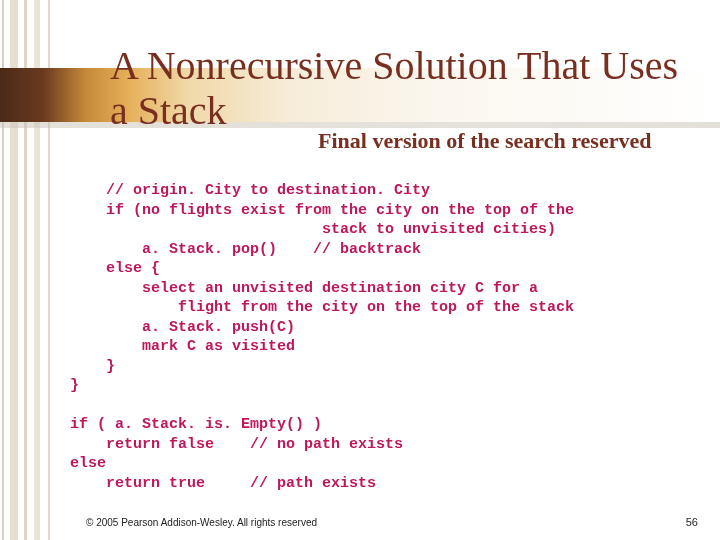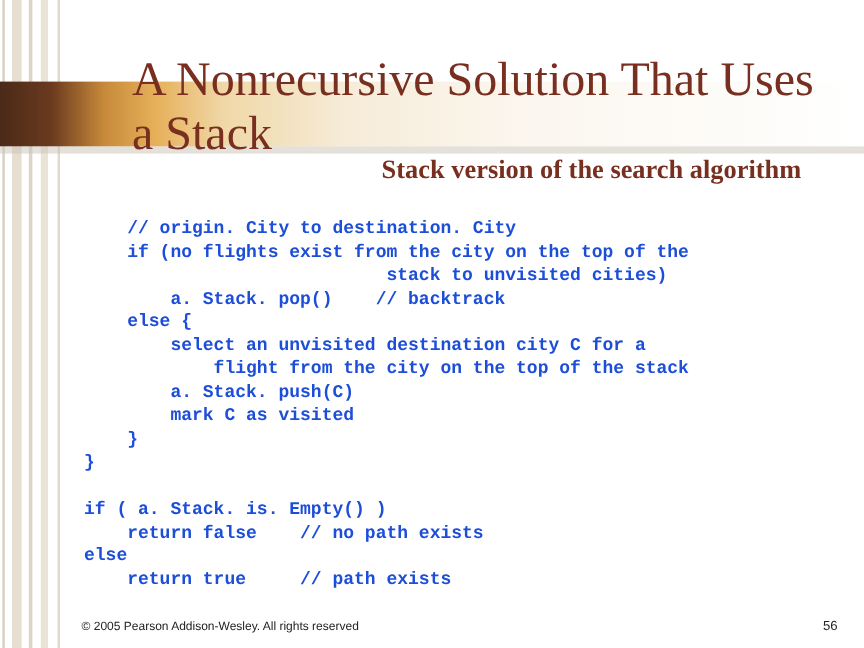--- a/index.html
+++ b/index.html
@@ -66,28 +66,28 @@
     font-weight: bold;
   }
   .code {
     position: absolute;
     top: 166px;
     left: 70px;
     width: 620px;
     font-family: "Courier New", Courier, monospace;
     font-size: 15px;
     font-weight: bold;
-    color: #1d4ed8;
+    color: #be185d;
     white-space: pre;
     line-height: 1.3;
   }
   .footer {
     position: absolute;
     bottom: 12px;
-    left: 68px;
+    left: 86px;
     right: 20px;
     font-family: Arial, Helvetica, sans-serif;
     font-size: 10px;
     color: #222;
   }
   .pagenum {
     position: absolute;
     bottom: 12px;
     right: 22px;
     font-family: Arial, Helvetica, sans-serif;
@@ -101,21 +101,21 @@
 <div class="vstripes">
   <span></span>
     <span></span>
     <span></span>
     <span></span>
     <span></span>
 </div>
 <div class="banner"></div>
 
 <div class="title">A Nonrecursive Solution That Uses a Stack</div>
-<div class="subtitle">Stack version of the search algorithm</div>
+<div class="subtitle">Final version of the search reserved</div>
 
 <pre class="code">    // origin. City to destination. City
     if (no flights exist from the city on the top of the
                             stack to unvisited cities)
         a. Stack. pop()    // backtrack
     else {
         select an unvisited destination city C for a
             flight from the city on the top of the stack
         a. Stack. push(C)
         mark C as visited

